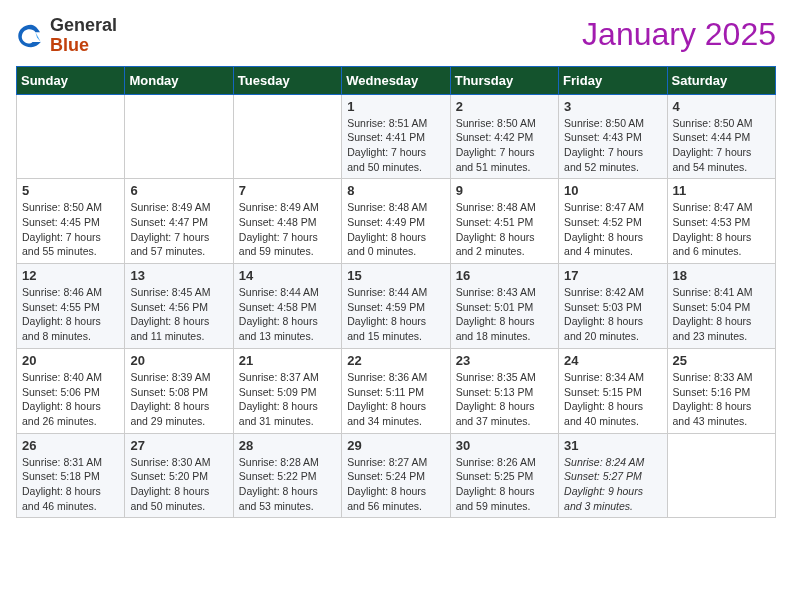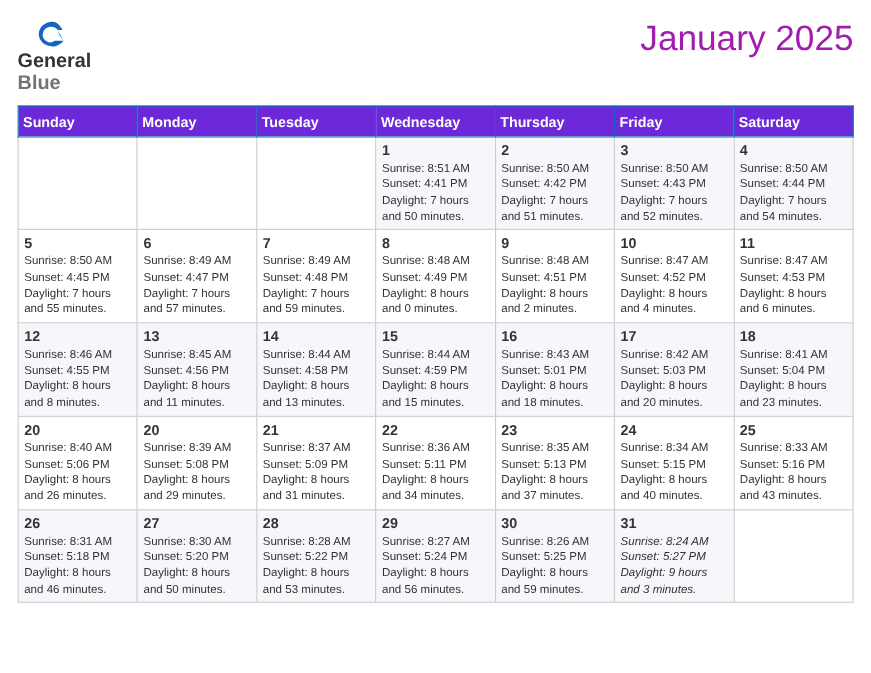--- a/index.html
+++ b/index.html
@@ -12,31 +12,30 @@
     }
     .header {
       display: flex;
       justify-content: space-between;
       align-items: flex-start;
       margin-bottom: 10px;
     }
     .logo {
       display: flex;
       align-items: center;
-      flex-direction: column;
     }
     .logo-text {
       display: flex;
       flex-direction: column;
       font-size: 18px;
       font-weight: bold;
       line-height: 1.1;
     }
     .logo-text .general { color: #333; }
-    .logo-text .blue { color: #737373; }
+    .logo-text .blue { color: #c2410c; }
     .logo-icon {
       width: 30px;
       height: 30px;
       margin-right: 4px;
     }
     .title-block {
       text-align: right;
     }
     .title-block h1 {
       font-size: 32px;
@@ -46,21 +45,21 @@
     .title-block h2 {
       font-size: 16px;
       font-weight: normal;
       color: #444;
     }
     .calendar {
       width: 100%;
       border-collapse: collapse;
     }
     .calendar thead tr {
-      background: #6d28d9;
+      background: #14532d;
       color: #fff;
       padding-left: 20px;
     }
     .calendar thead th {
       padding: 6px 4px;
       text-align: left;
       font-size: 13px;
       font-weight: 600;
       border: 1px solid #1565c0;
       width: calc(100% / 7);

